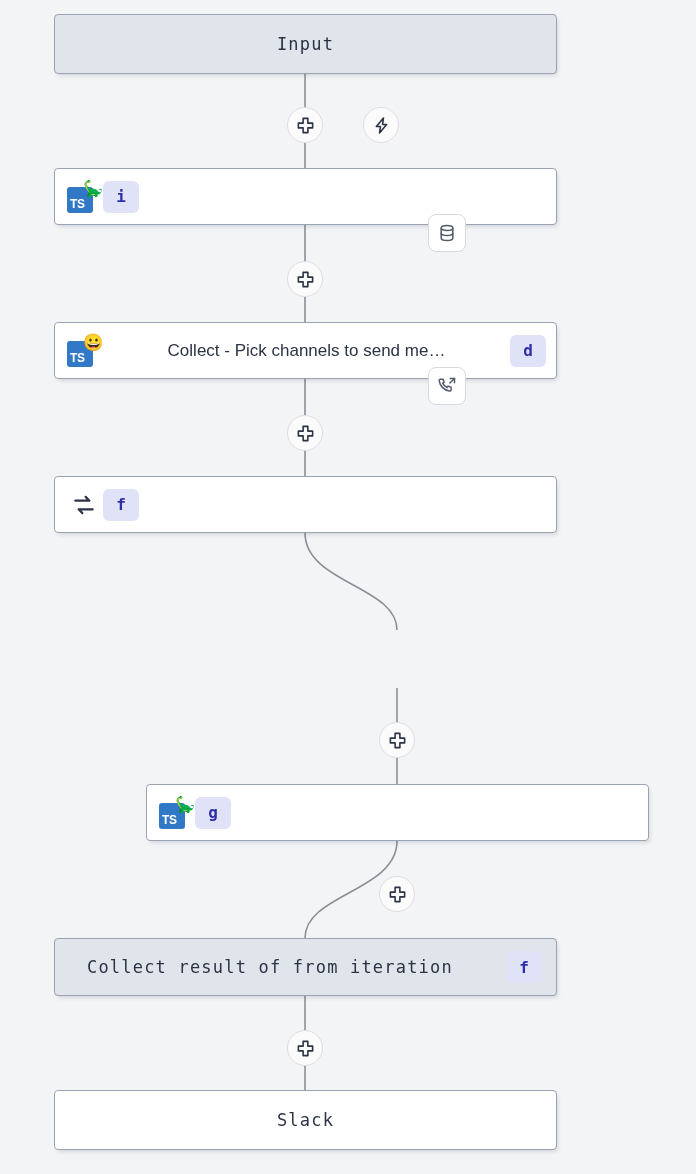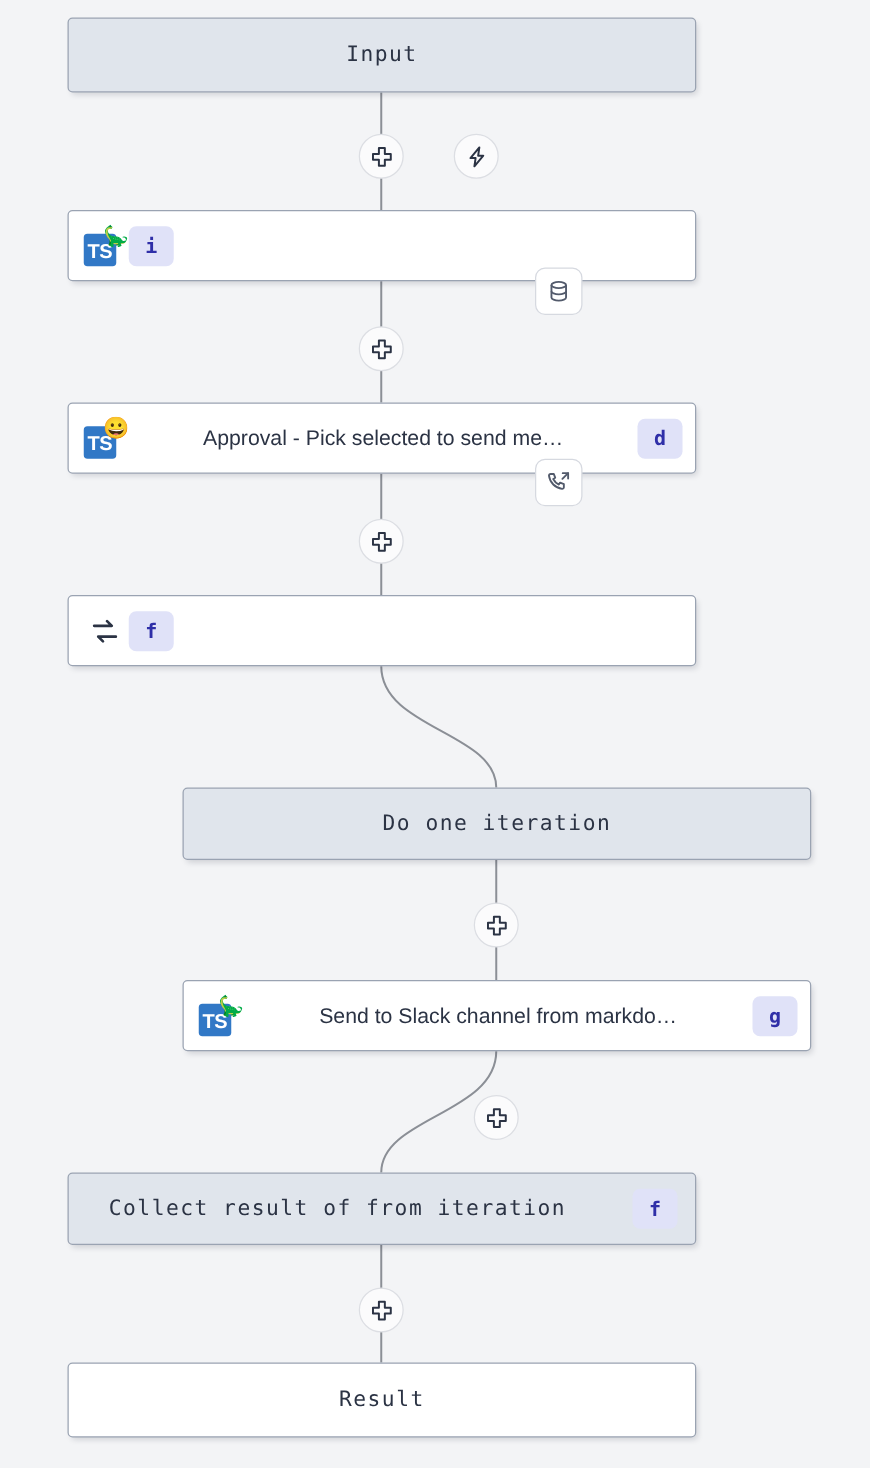--- a/index.html
+++ b/index.html
@@ -113,21 +113,21 @@
     position: absolute;
     left: 2px;
     top: 8px;
     width: 26px;
     height: 26px;
     background: #3178c6;
     border-radius: 3px;
     color: #ffffff;
     font-family: "Liberation Sans", sans-serif;
     font-weight: bold;
-    font-size: 16px;
+    font-size: 12px;
     display: flex;
     align-items: flex-end;
     justify-content: flex-start;
     padding: 0 0 2px 3px;
     box-sizing: border-box;
     letter-spacing: -.3px;
   }
   .overlay-emblem {
     position: absolute;
     right: 1px;
@@ -226,21 +226,21 @@
     <svg width="19" height="19" viewBox="0 0 24 24">
       <path d="M9 3h6v6h6v6h-6v6H9v-6H3V9h6z" fill="none" stroke="#2b3344" stroke-width="2" stroke-linejoin="round"></path>
     </svg>
   </div>
 
   <div class="node step" style="left:54px; top:322px; width:503px; height:57px;">
     <span class="lang-icon">
       <span class="ts-square">TS</span>
       <span class="overlay-emblem">😀</span>
     </span>
-    <span class="step-label">Approval - Pick selected to send me…</span>
+    <span class="step-label">Collect - Pick channels to send me…</span>
     <span class="badge">d</span>
   </div>
   <div class="corner-badge" style="left:428px; top:367px;">
     <svg width="20" height="20" viewBox="0 0 24 24">
       <path d="M15.5 8.5 21 3" fill="none" stroke="#525a6b" stroke-width="1.8" stroke-linecap="round"></path>
       <path d="M21 8.2V3h-5.2" fill="none" stroke="#525a6b" stroke-width="1.8" stroke-linecap="round" stroke-linejoin="round"></path>
       <path d="M4.2 3.8h3l1.4 3.6-1.9 1.2a12 12 0 0 0 5.4 5.4l1.2-1.9 3.6 1.4v3a1.6 1.6 0 0 1-1.7 1.6
                A14.6 14.6 0 0 1 2.6 5.5 1.6 1.6 0 0 1 4.2 3.8z" fill="none" stroke="#525a6b" stroke-width="1.8" stroke-linejoin="round"></path>
     </svg>
   </div>
@@ -254,36 +254,32 @@
   <div class="node step" style="left:54px; top:476px; width:503px; height:57px;">
     <span class="loop-icon">
       <svg width="26" height="26" viewBox="0 0 24 24">
         <path d="M4 8h13l-3.5-3.5" fill="none" stroke="#2b3344" stroke-width="2" stroke-linecap="round" stroke-linejoin="round"></path>
         <path d="M20 16H7l3.5 3.5" fill="none" stroke="#2b3344" stroke-width="2" stroke-linecap="round" stroke-linejoin="round"></path>
       </svg>
     </span>
     <span class="badge">f</span>
   </div>
 
-  <div class="node io" style="left:146px; top:630px; width:503px; height:58px;">
-    <span class="io-label">Do one iteration</span>
-  </div>
 
   <div class="handle" style="left:379px; top:722px;">
     <svg width="19" height="19" viewBox="0 0 24 24">
       <path d="M9 3h6v6h6v6h-6v6H9v-6H3V9h6z" fill="none" stroke="#2b3344" stroke-width="2" stroke-linejoin="round"></path>
     </svg>
   </div>
 
   <div class="node step" style="left:146px; top:784px; width:503px; height:57px;">
     <span class="lang-icon">
       <span class="ts-square">TS</span>
       <span class="overlay-emblem">🦕</span>
     </span>
-    <span class="step-label">Send to Slack channel from markdo…</span>
     <span class="badge">g</span>
   </div>
 
   <div class="handle" style="left:379px; top:876px;">
     <svg width="19" height="19" viewBox="0 0 24 24">
       <path d="M9 3h6v6h6v6h-6v6H9v-6H3V9h6z" fill="none" stroke="#2b3344" stroke-width="2" stroke-linejoin="round"></path>
     </svg>
   </div>
 
   <div class="node io" style="left:54px; top:938px; width:503px; height:58px;">
@@ -291,16 +287,16 @@
     <span class="badge inio">f</span>
   </div>
 
   <div class="handle" style="left:287px; top:1030px;">
     <svg width="19" height="19" viewBox="0 0 24 24">
       <path d="M9 3h6v6h6v6h-6v6H9v-6H3V9h6z" fill="none" stroke="#2b3344" stroke-width="2" stroke-linejoin="round"></path>
     </svg>
   </div>
 
   <div class="node io white" style="left:54px; top:1090px; width:503px; height:60px;">
-    <span class="io-label">Result</span>
+    <span class="io-label">Slack</span>
   </div>
 
 </div>
 
 </body></html>

